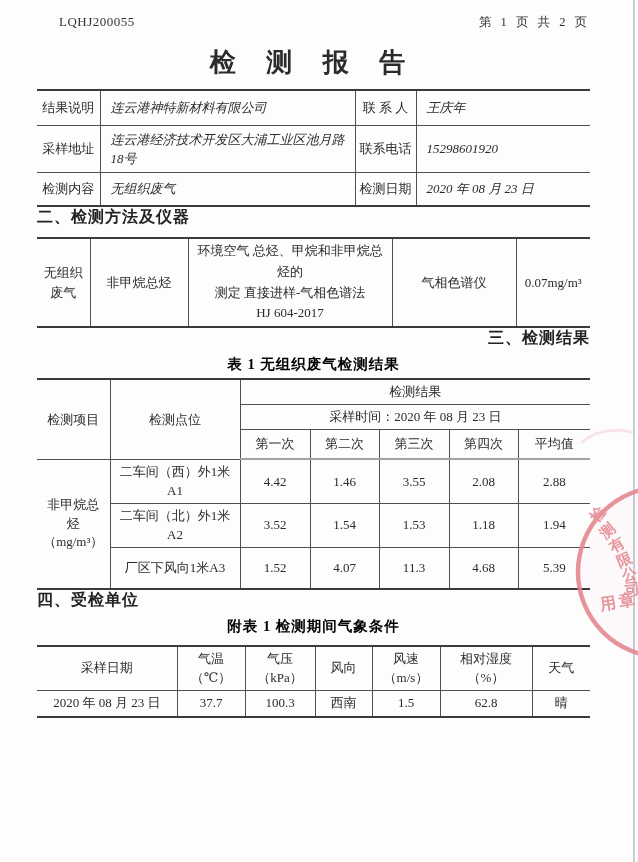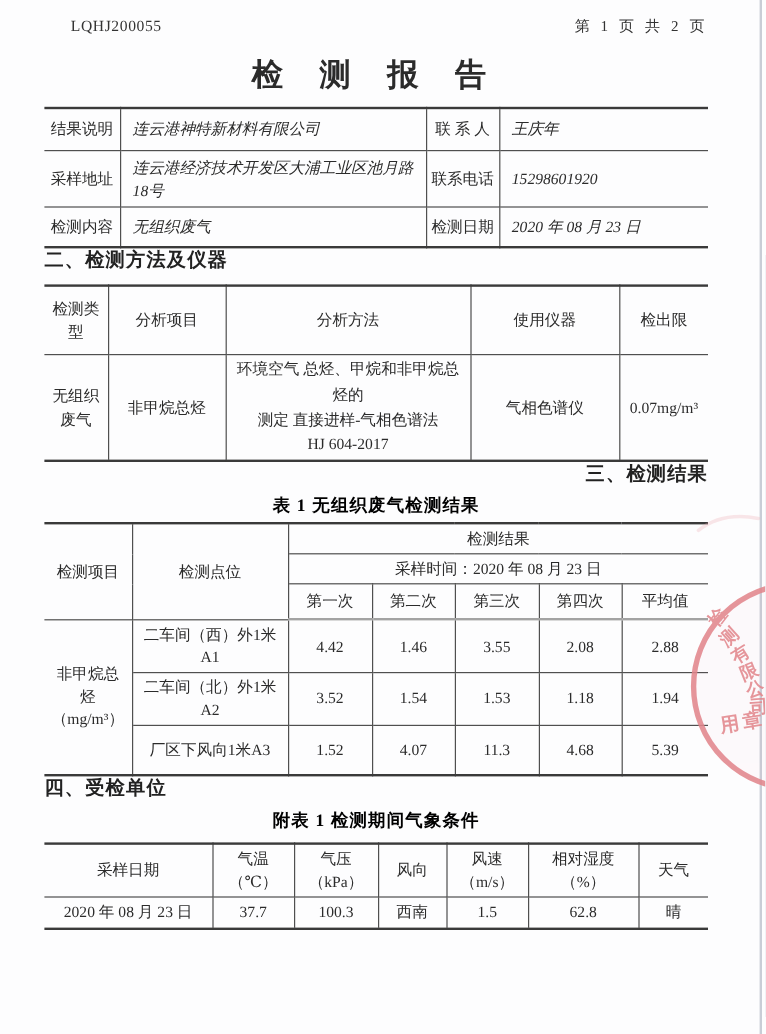--- a/index.html
+++ b/index.html
@@ -99,27 +99,20 @@
   <h2 class="sec sec2">二、检测方法及仪器</h2>
   <table class="t2">
     <colgroup>
         <col style="width:53px">
         <col style="width:98px">
         <col style="width:204px">
         <col style="width:124px">
         <col style="width:74px">
       </colgroup>
     <tbody>
-        <tr class="h">
-      <th>检测类型</th>
-      <th>分析项目</th>
-      <th>分析方法</th>
-      <th>使用仪器</th>
-      <th>检出限</th>
-    </tr>
     <tr class="d">
       <td>无组织废气</td>
       <td>非甲烷总烃</td>
       <td>
         <span class="mline">环境空气 总烃、甲烷和非甲烷总烃的</span>
         <span class="mline">测定 直接进样-气相色谱法</span>
         <span class="mline">HJ 604-2017</span>
       </td>
       <td>气相色谱仪</td>
       <td>0.07mg/m³</td>

